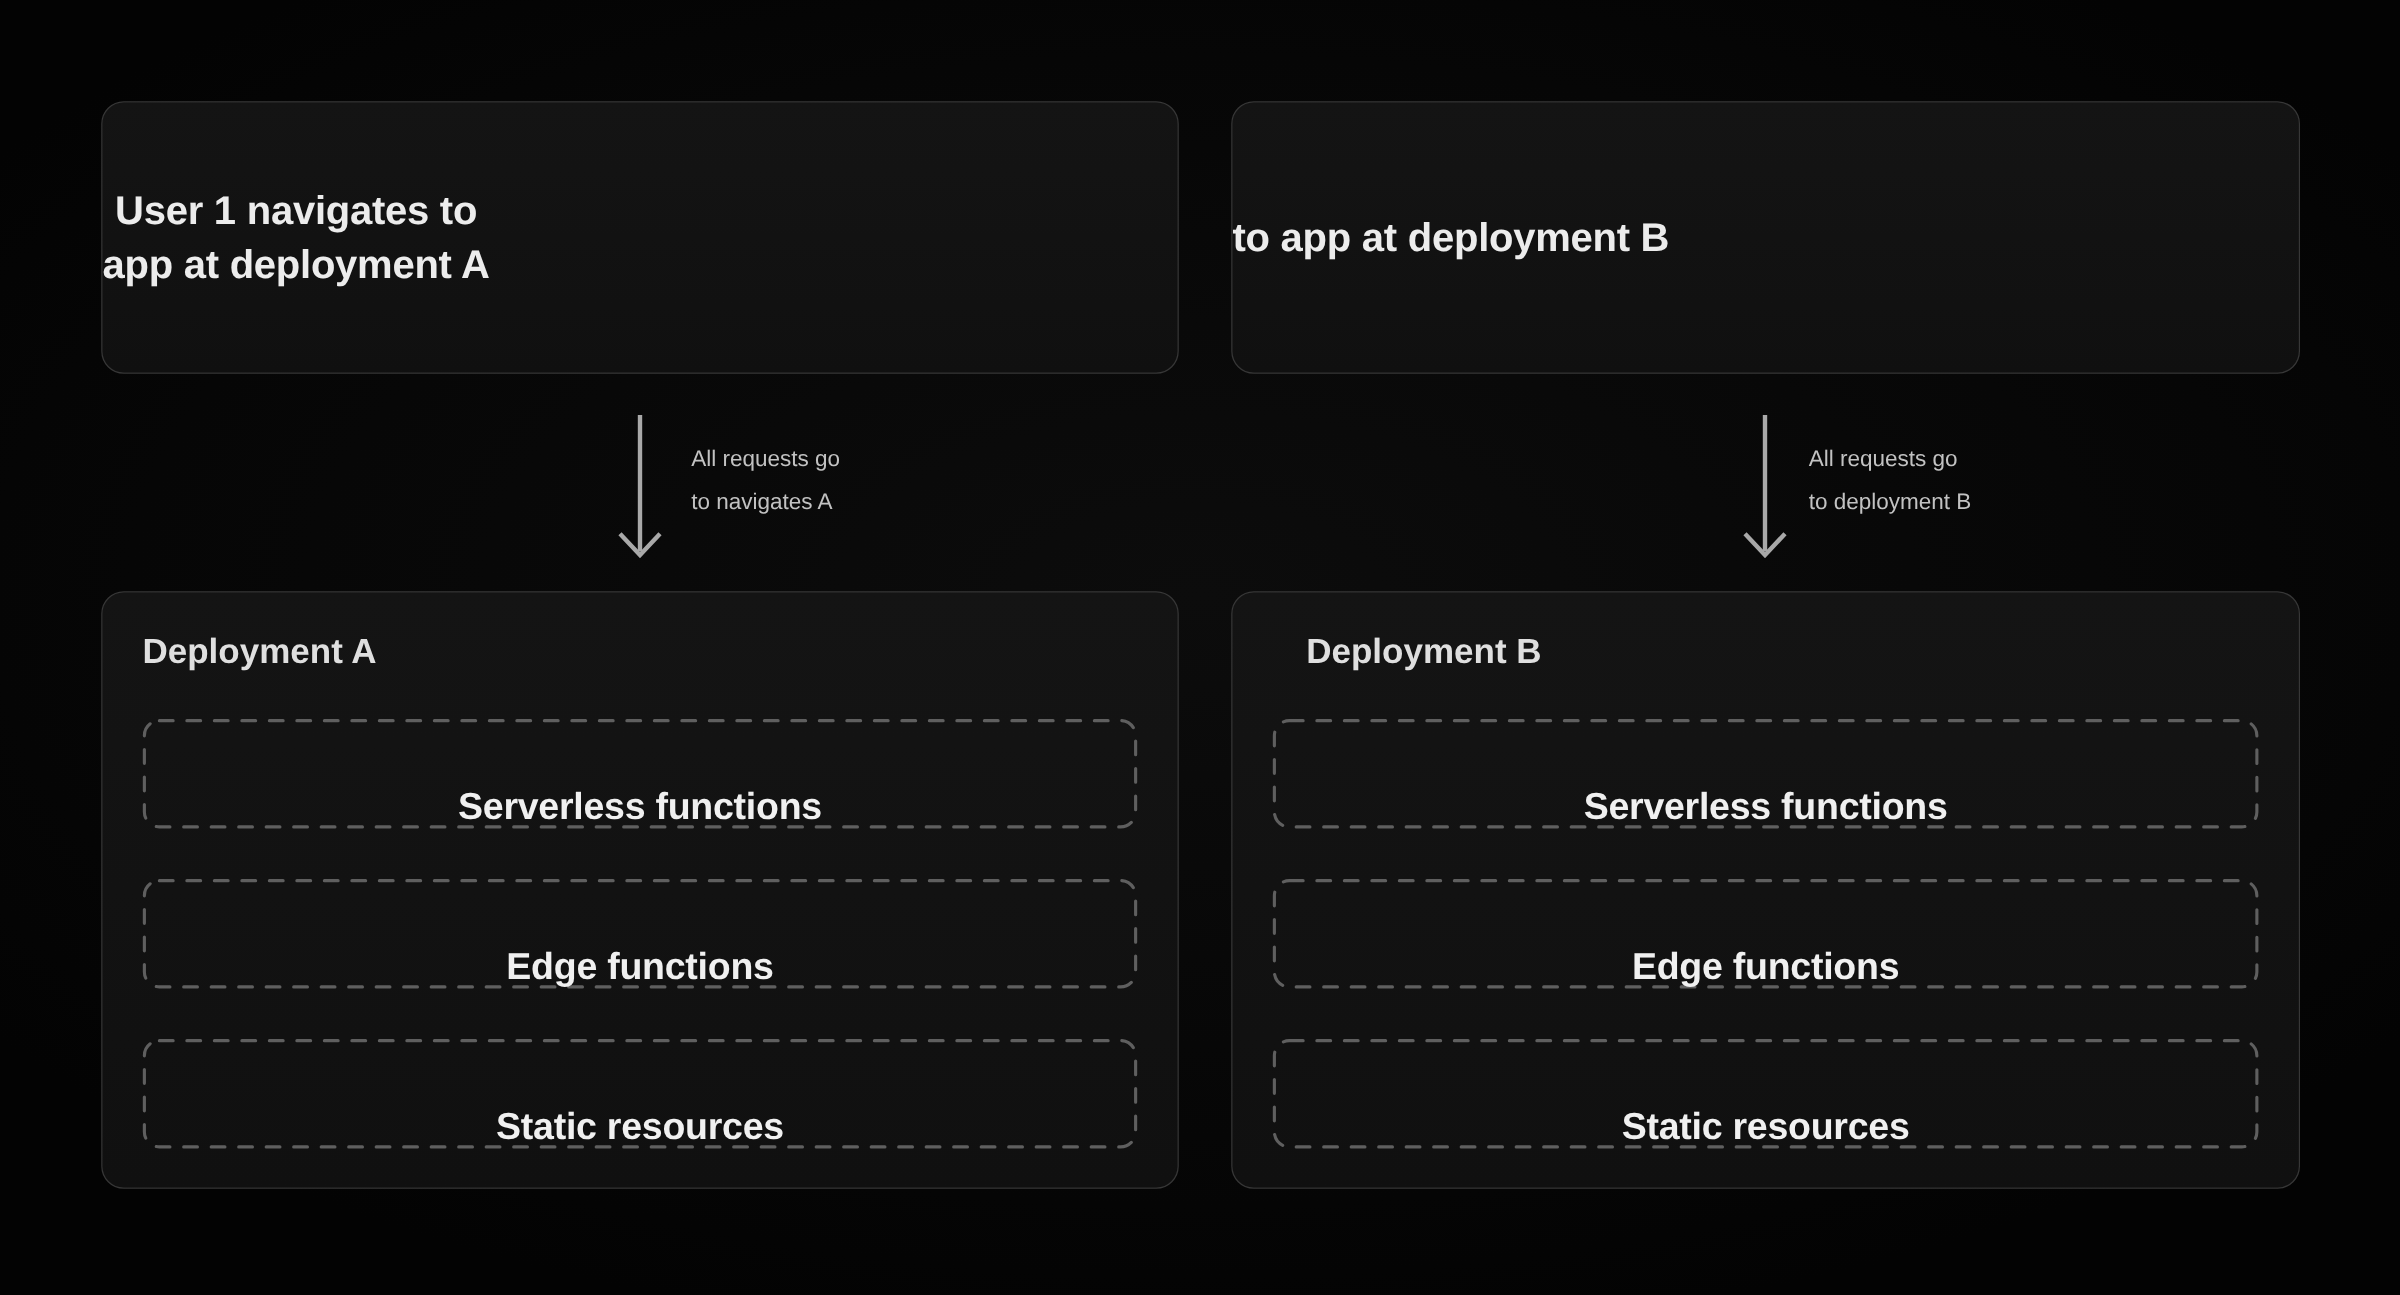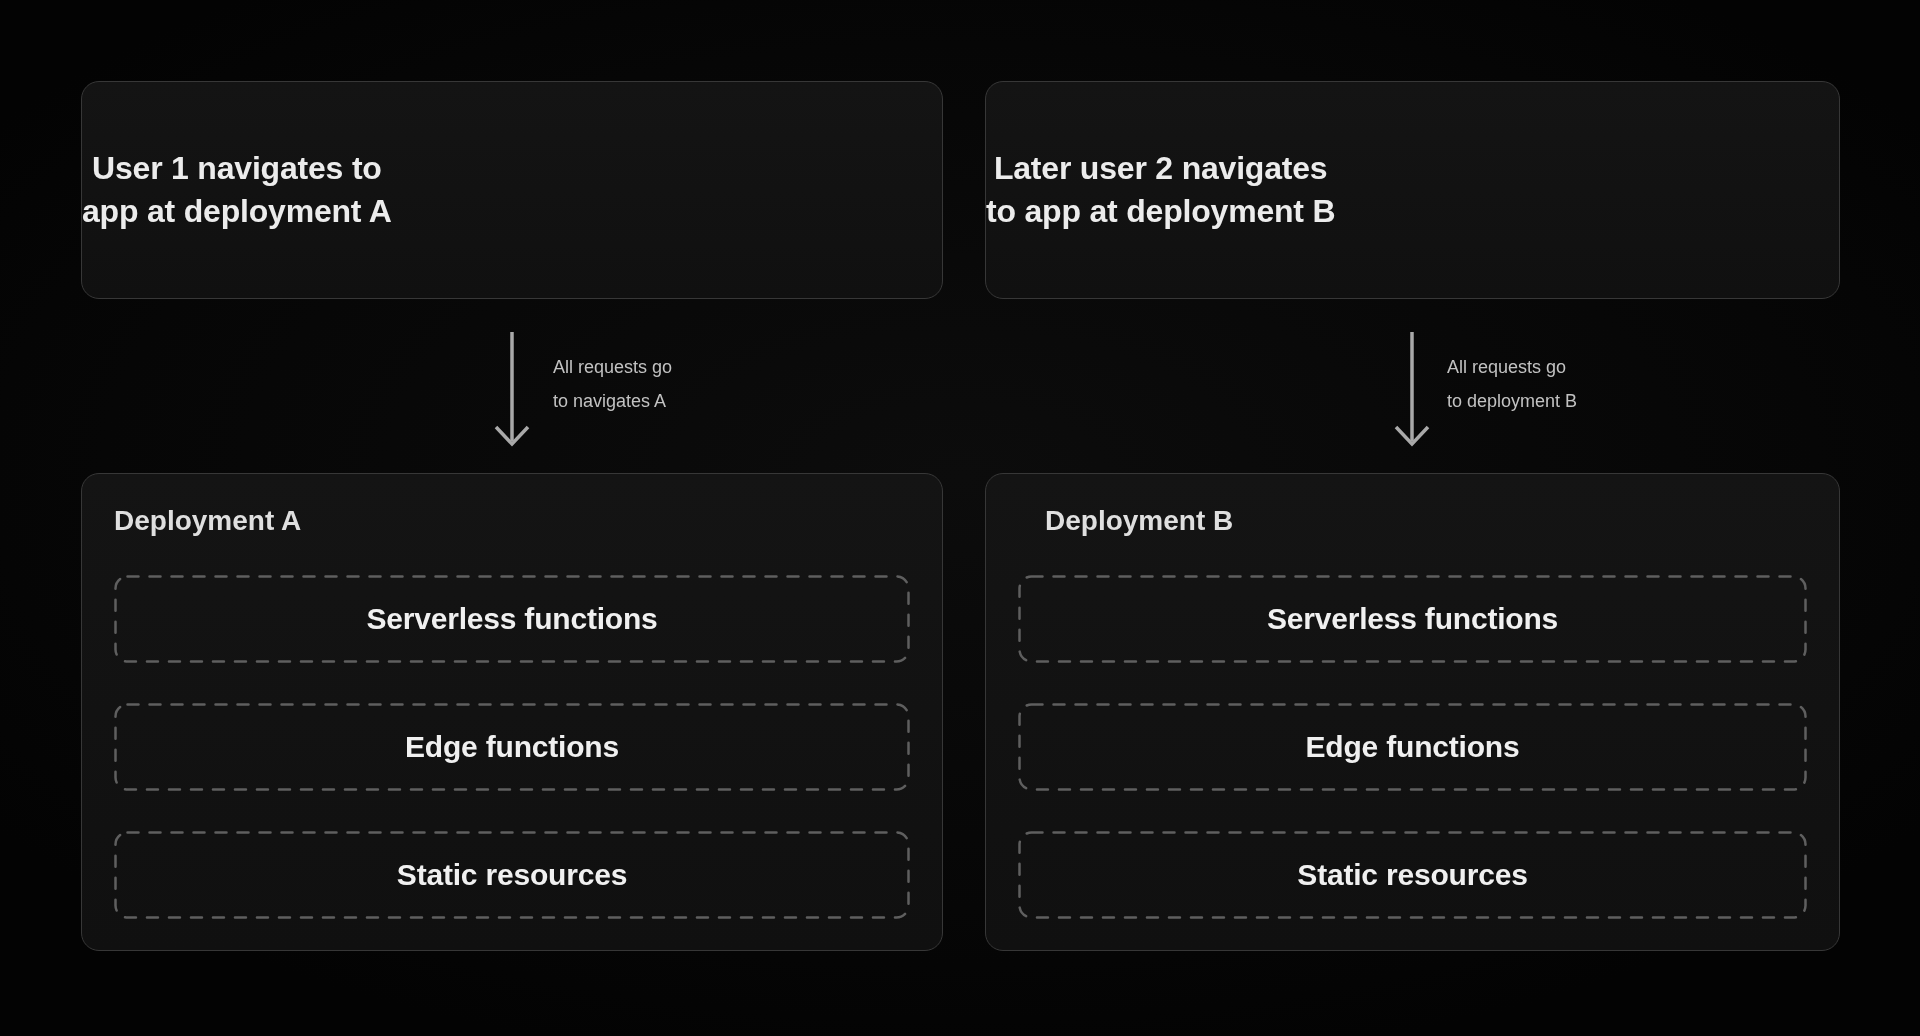--- a/index.html
+++ b/index.html
@@ -87,21 +87,21 @@
     flex-direction: column;
     gap: 40px;
   }
   .col-a .items { left: 114px; width: 796px; }
   .col-b .items { left: 1018px; width: 789px; }
 
   .item {
     position: relative;
     height: 88px;
     display: flex;
-    align-items: center;
+    align-items: flex-end;
     justify-content: center;
   }
   .item svg {
     position: absolute;
     inset: 0;
     overflow: visible;
   }
   .item rect {
     fill: none;
     stroke: var(--dashed-border, #5f5f5f);
@@ -161,21 +161,20 @@
           <rect x="1.5" y="1.5" width="793" height="85" rx="12"></rect>
         </svg>
         <span class="item-label">Static resources</span>
       </div>
     </div>
   </section>
 
   <section class="col-b">
     <div class="solid-box user-box">
       <div class="user-box-text">
-        <div>Later user 2 navigates</div>
         <div>to app at deployment B</div>
       </div>
     </div>
 
     <svg class="arrow" width="44" height="120" viewBox="0 0 44 120">
       <line x1="22" y1="2" x2="22" y2="111"></line>
       <polyline points="6,97 22,114 38,97"></polyline>
     </svg>
 
     <div class="arrow-label">

